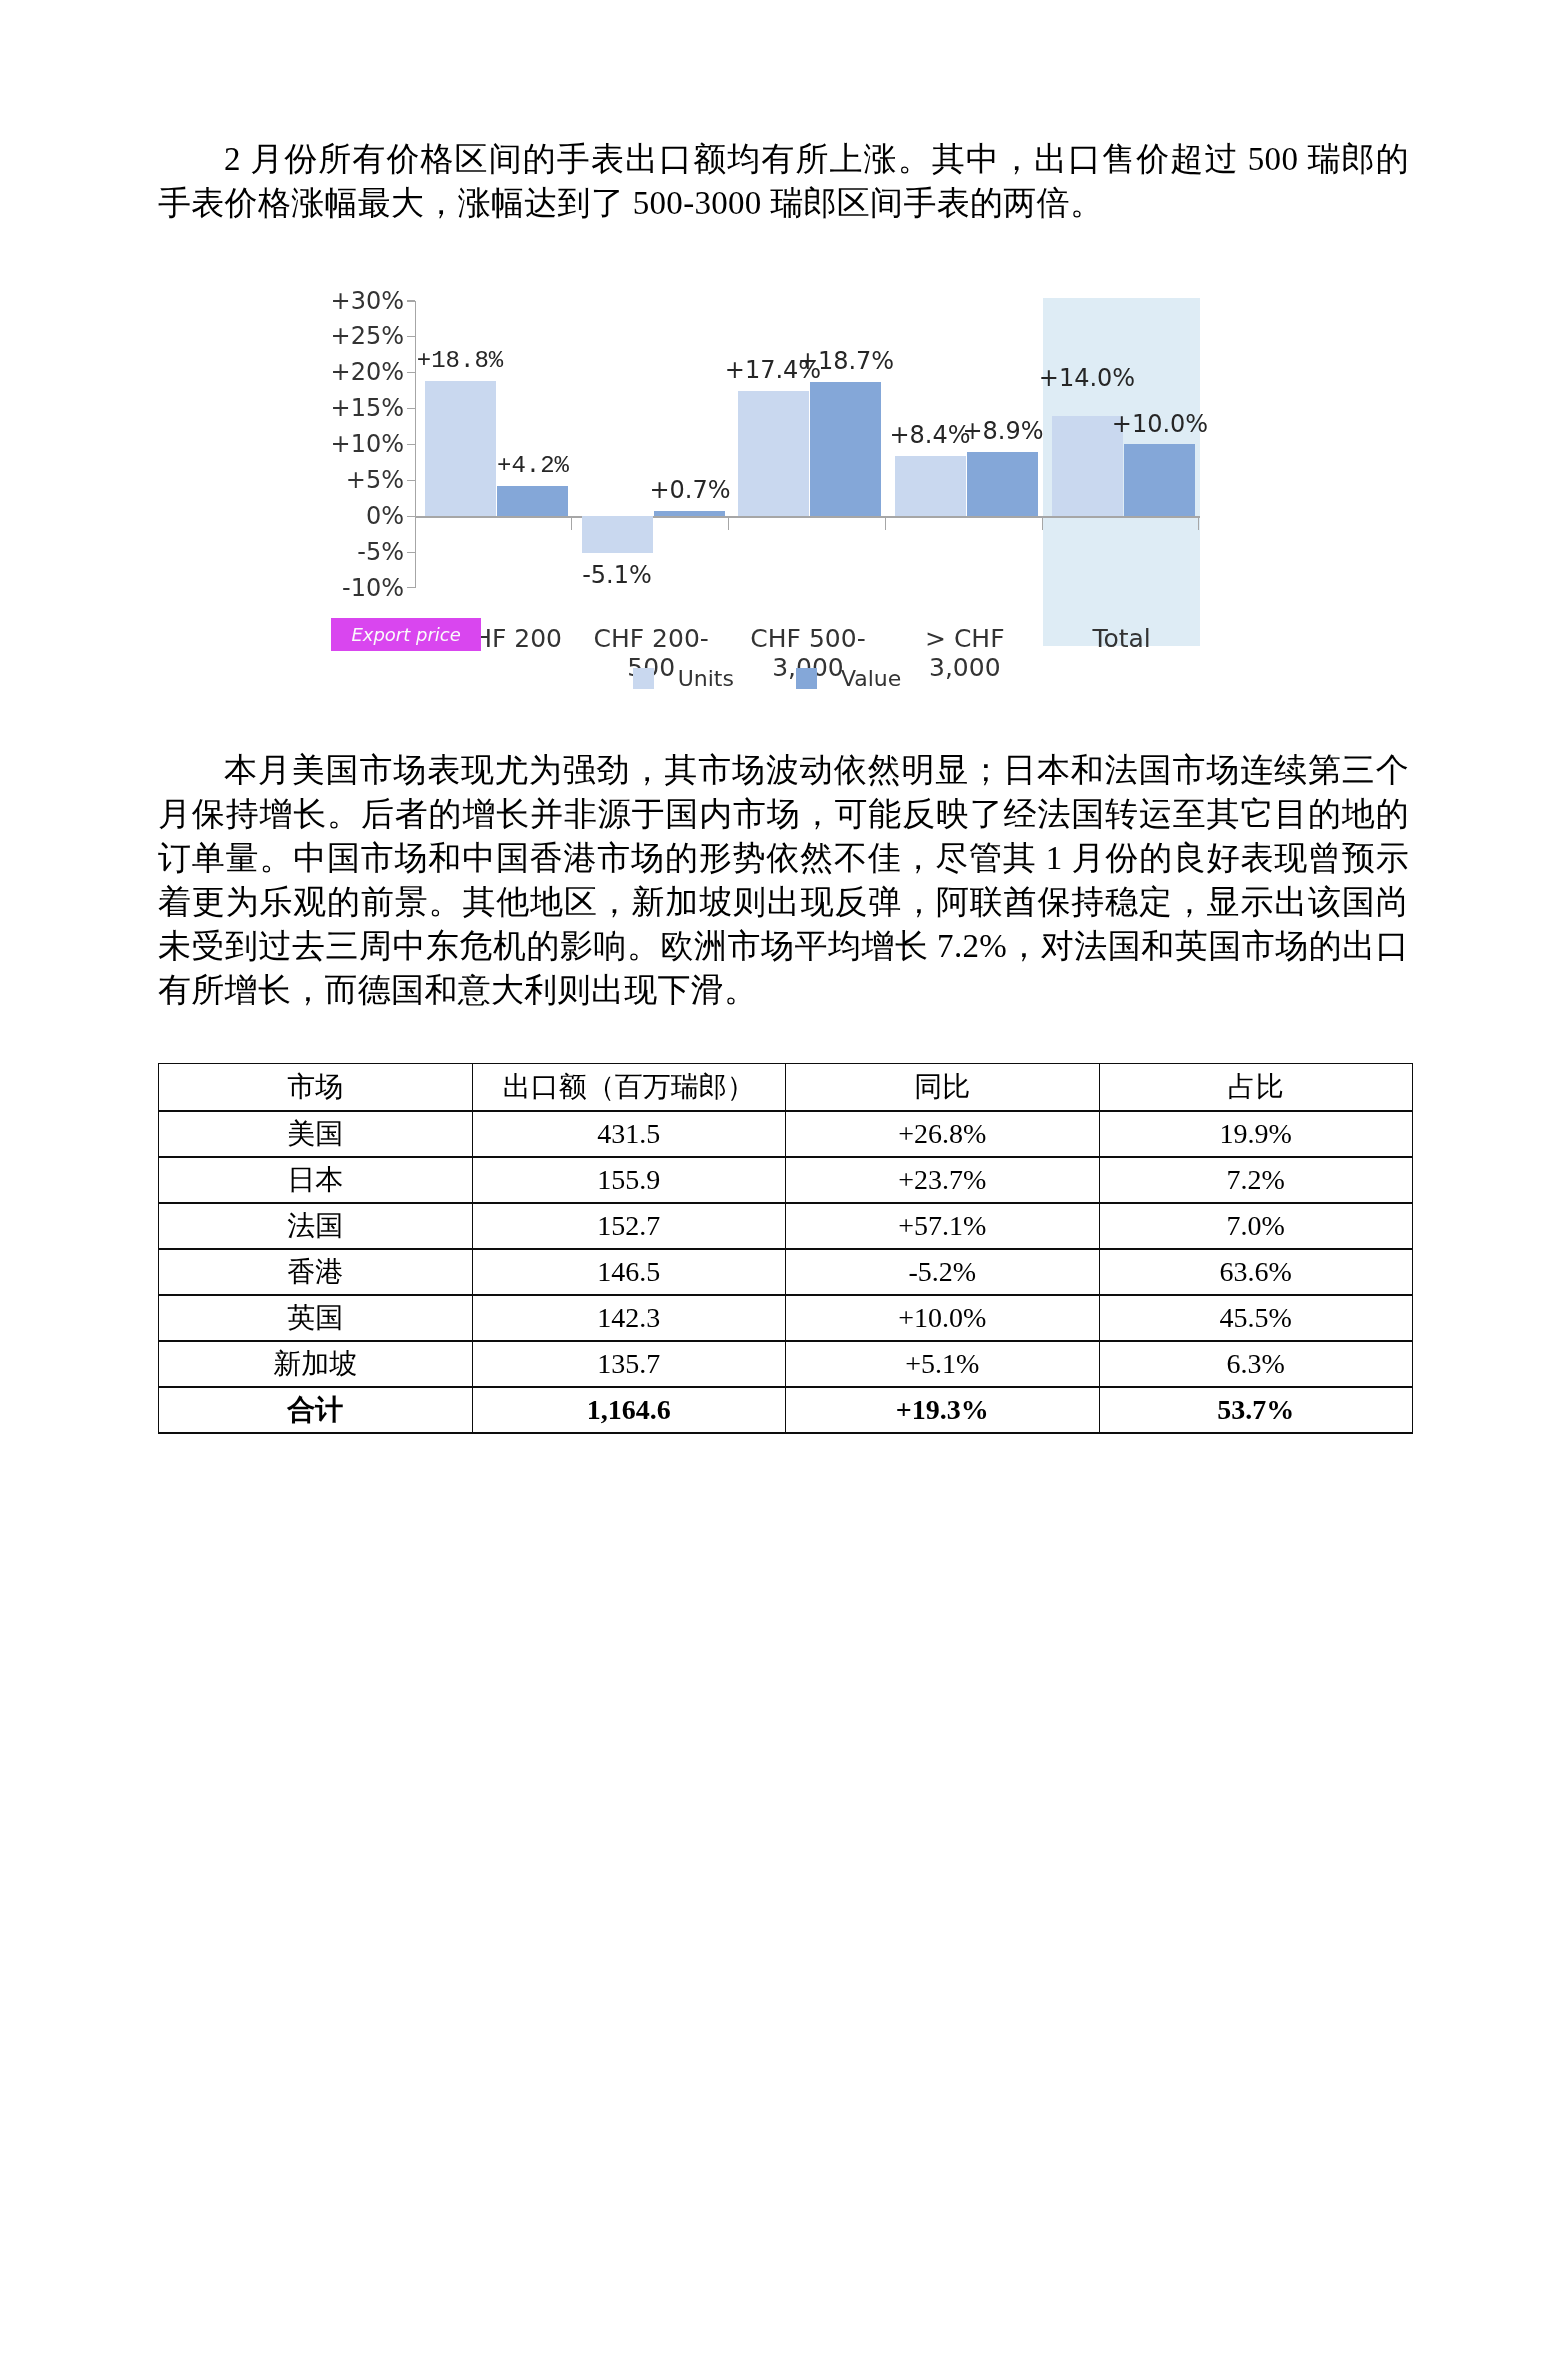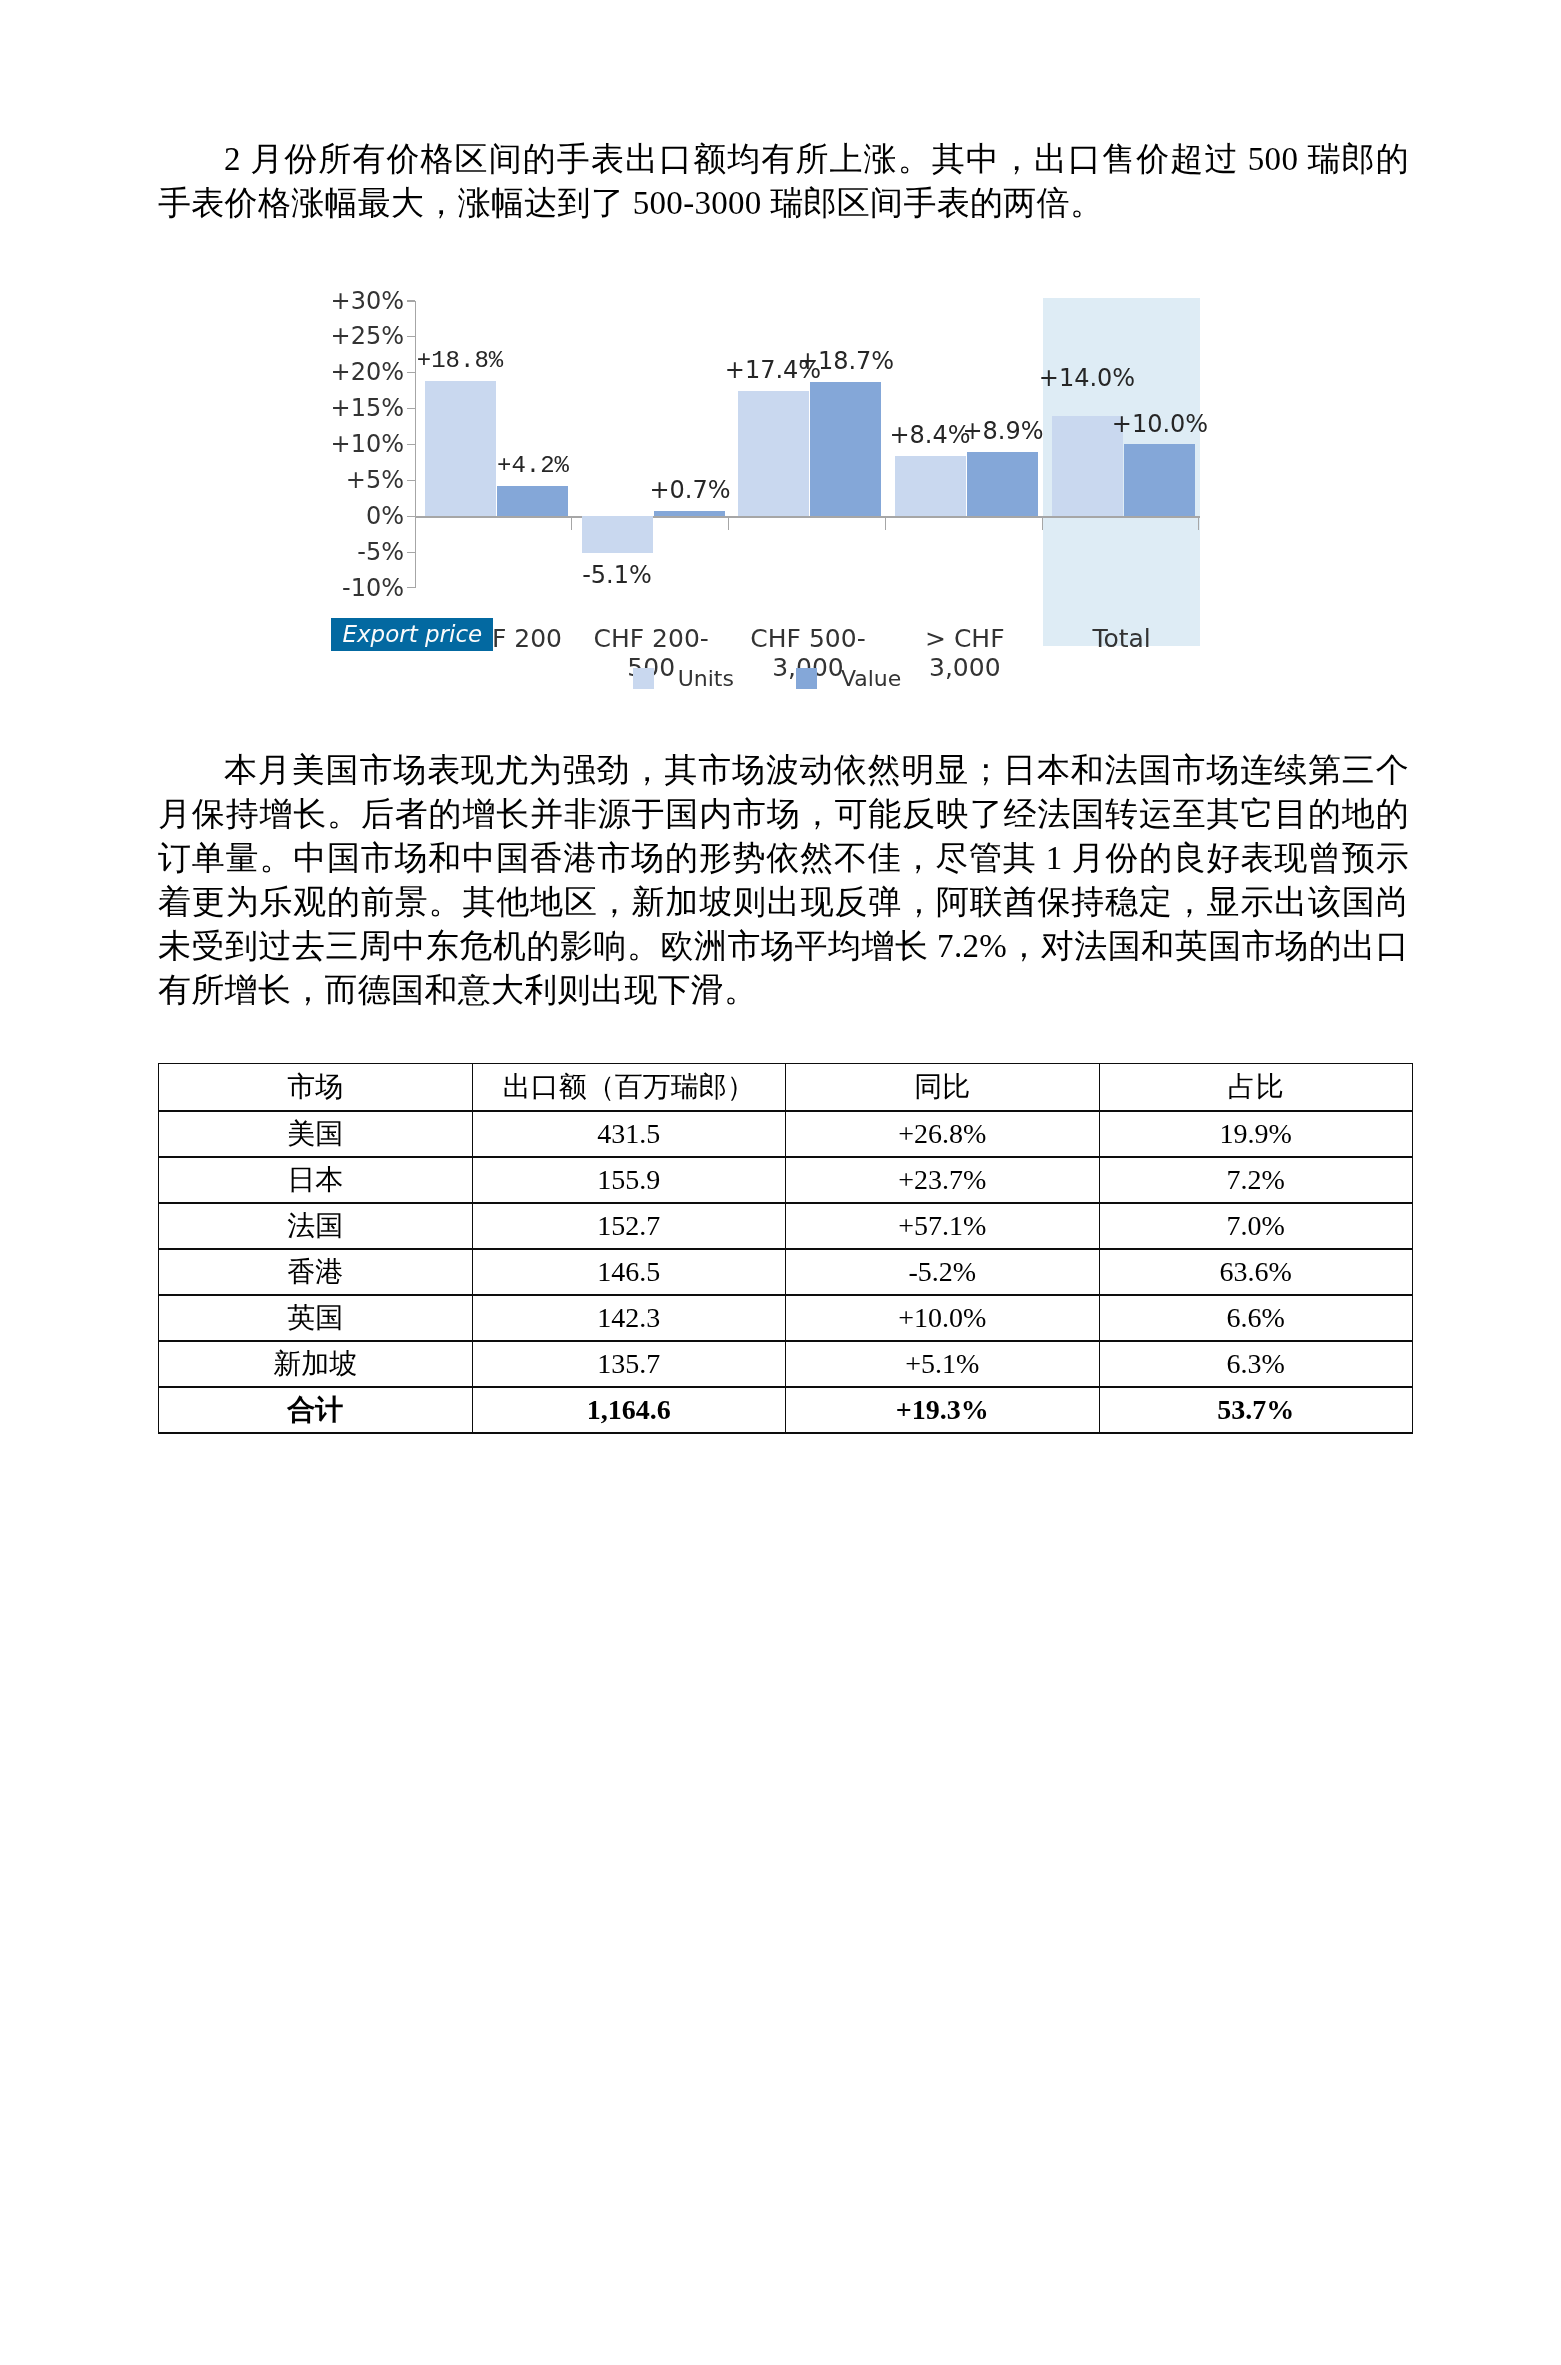--- a/index.html
+++ b/index.html
@@ -58,26 +58,26 @@
   }
   .x-labels { position: absolute; z-index: 3; display: flex; }
   .x-label {
     text-align: center;
     font-size: 25px;
     color: #333333;
   }
   .export-price {
     position: absolute; z-index: 4;
     left: 19.4px; top: 326px;
-    background: #0369a1;
+    background: #d946ef;
     color: #fbfbfb;
     font-style: italic;
-    font-size: 23px;
+    font-size: 18px;
     line-height: 33px;
-    padding: 0 11px;
+    padding: 0 20px;
   }
   .legend {
     position: absolute; z-index: 3;
     top: 374px; left: 0; width: 100%;
     display: flex; justify-content: center; gap: 40px;
   }
   .legend-item { display: flex; align-items: center; gap: 24px; font-size: 22px; color: #333333; padding-left: 22px; }
   .swatch { width: 21px; height: 21px; display: inline-block; }
   
   .market-table {
@@ -220,21 +220,21 @@
         <tr>
           <td>香港</td>
           <td>146.5</td>
           <td>-5.2%</td>
           <td>63.6%</td>
         </tr>
         <tr>
           <td>英国</td>
           <td>142.3</td>
           <td>+10.0%</td>
-          <td>6.6%</td>
+          <td>45.5%</td>
         </tr>
         <tr>
           <td>新加坡</td>
           <td>135.7</td>
           <td>+5.1%</td>
           <td>6.3%</td>
         </tr>
         <tr class="total-row">
           <td>合计</td>
           <td>1,164.6</td>

